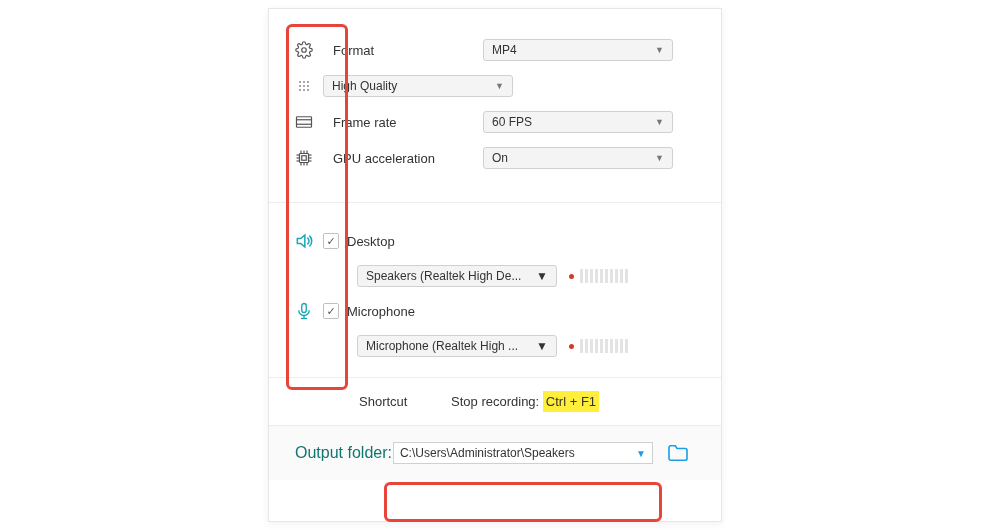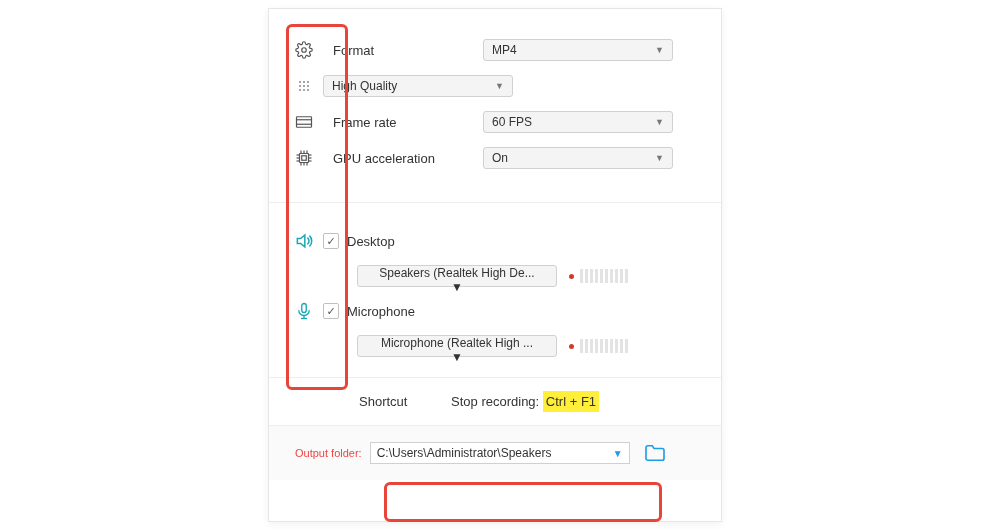--- a/index.html
+++ b/index.html
@@ -98,21 +98,20 @@
     border: 1px solid #d0d0d0;
     border-radius: 3px;
     display: flex;
     align-items: center;
     padding: 0 8px;
     justify-content: space-between;
     box-sizing: border-box;
     cursor: pointer;
     font-size: 12px;
     margin-left: 68px;
-    flex-direction: column;
   }
   .level-meter {
     display: inline-flex;
     align-items: center;
     margin-left: 12px;
   }
   .level-dot {
     width: 5px;
     height: 5px;
     border-radius: 50%;
@@ -132,23 +131,23 @@
     position: absolute;
     border: 3px solid #e7443a;
     border-radius: 6px;
     pointer-events: none;
   }
   .shortcut-val {
     background: #ffee3a;
     padding: 3px 3px;
   }
   .output-label {
-    font-size: 11px;
-    color: #ef4444;
-    margin-right: 8px;
+    font-size: 16px;
+    color: #0f766e;
+    margin-right: 1px;
     padding-left: 6px;
   }
   .path-input {
     flex: 0 0 auto;
     width: 260px;
     height: 22px;
     border: 1px solid #d0d0d0;
     background: #fff;
     font-size: 12px;
     padding: 0 24px 0 6px;

